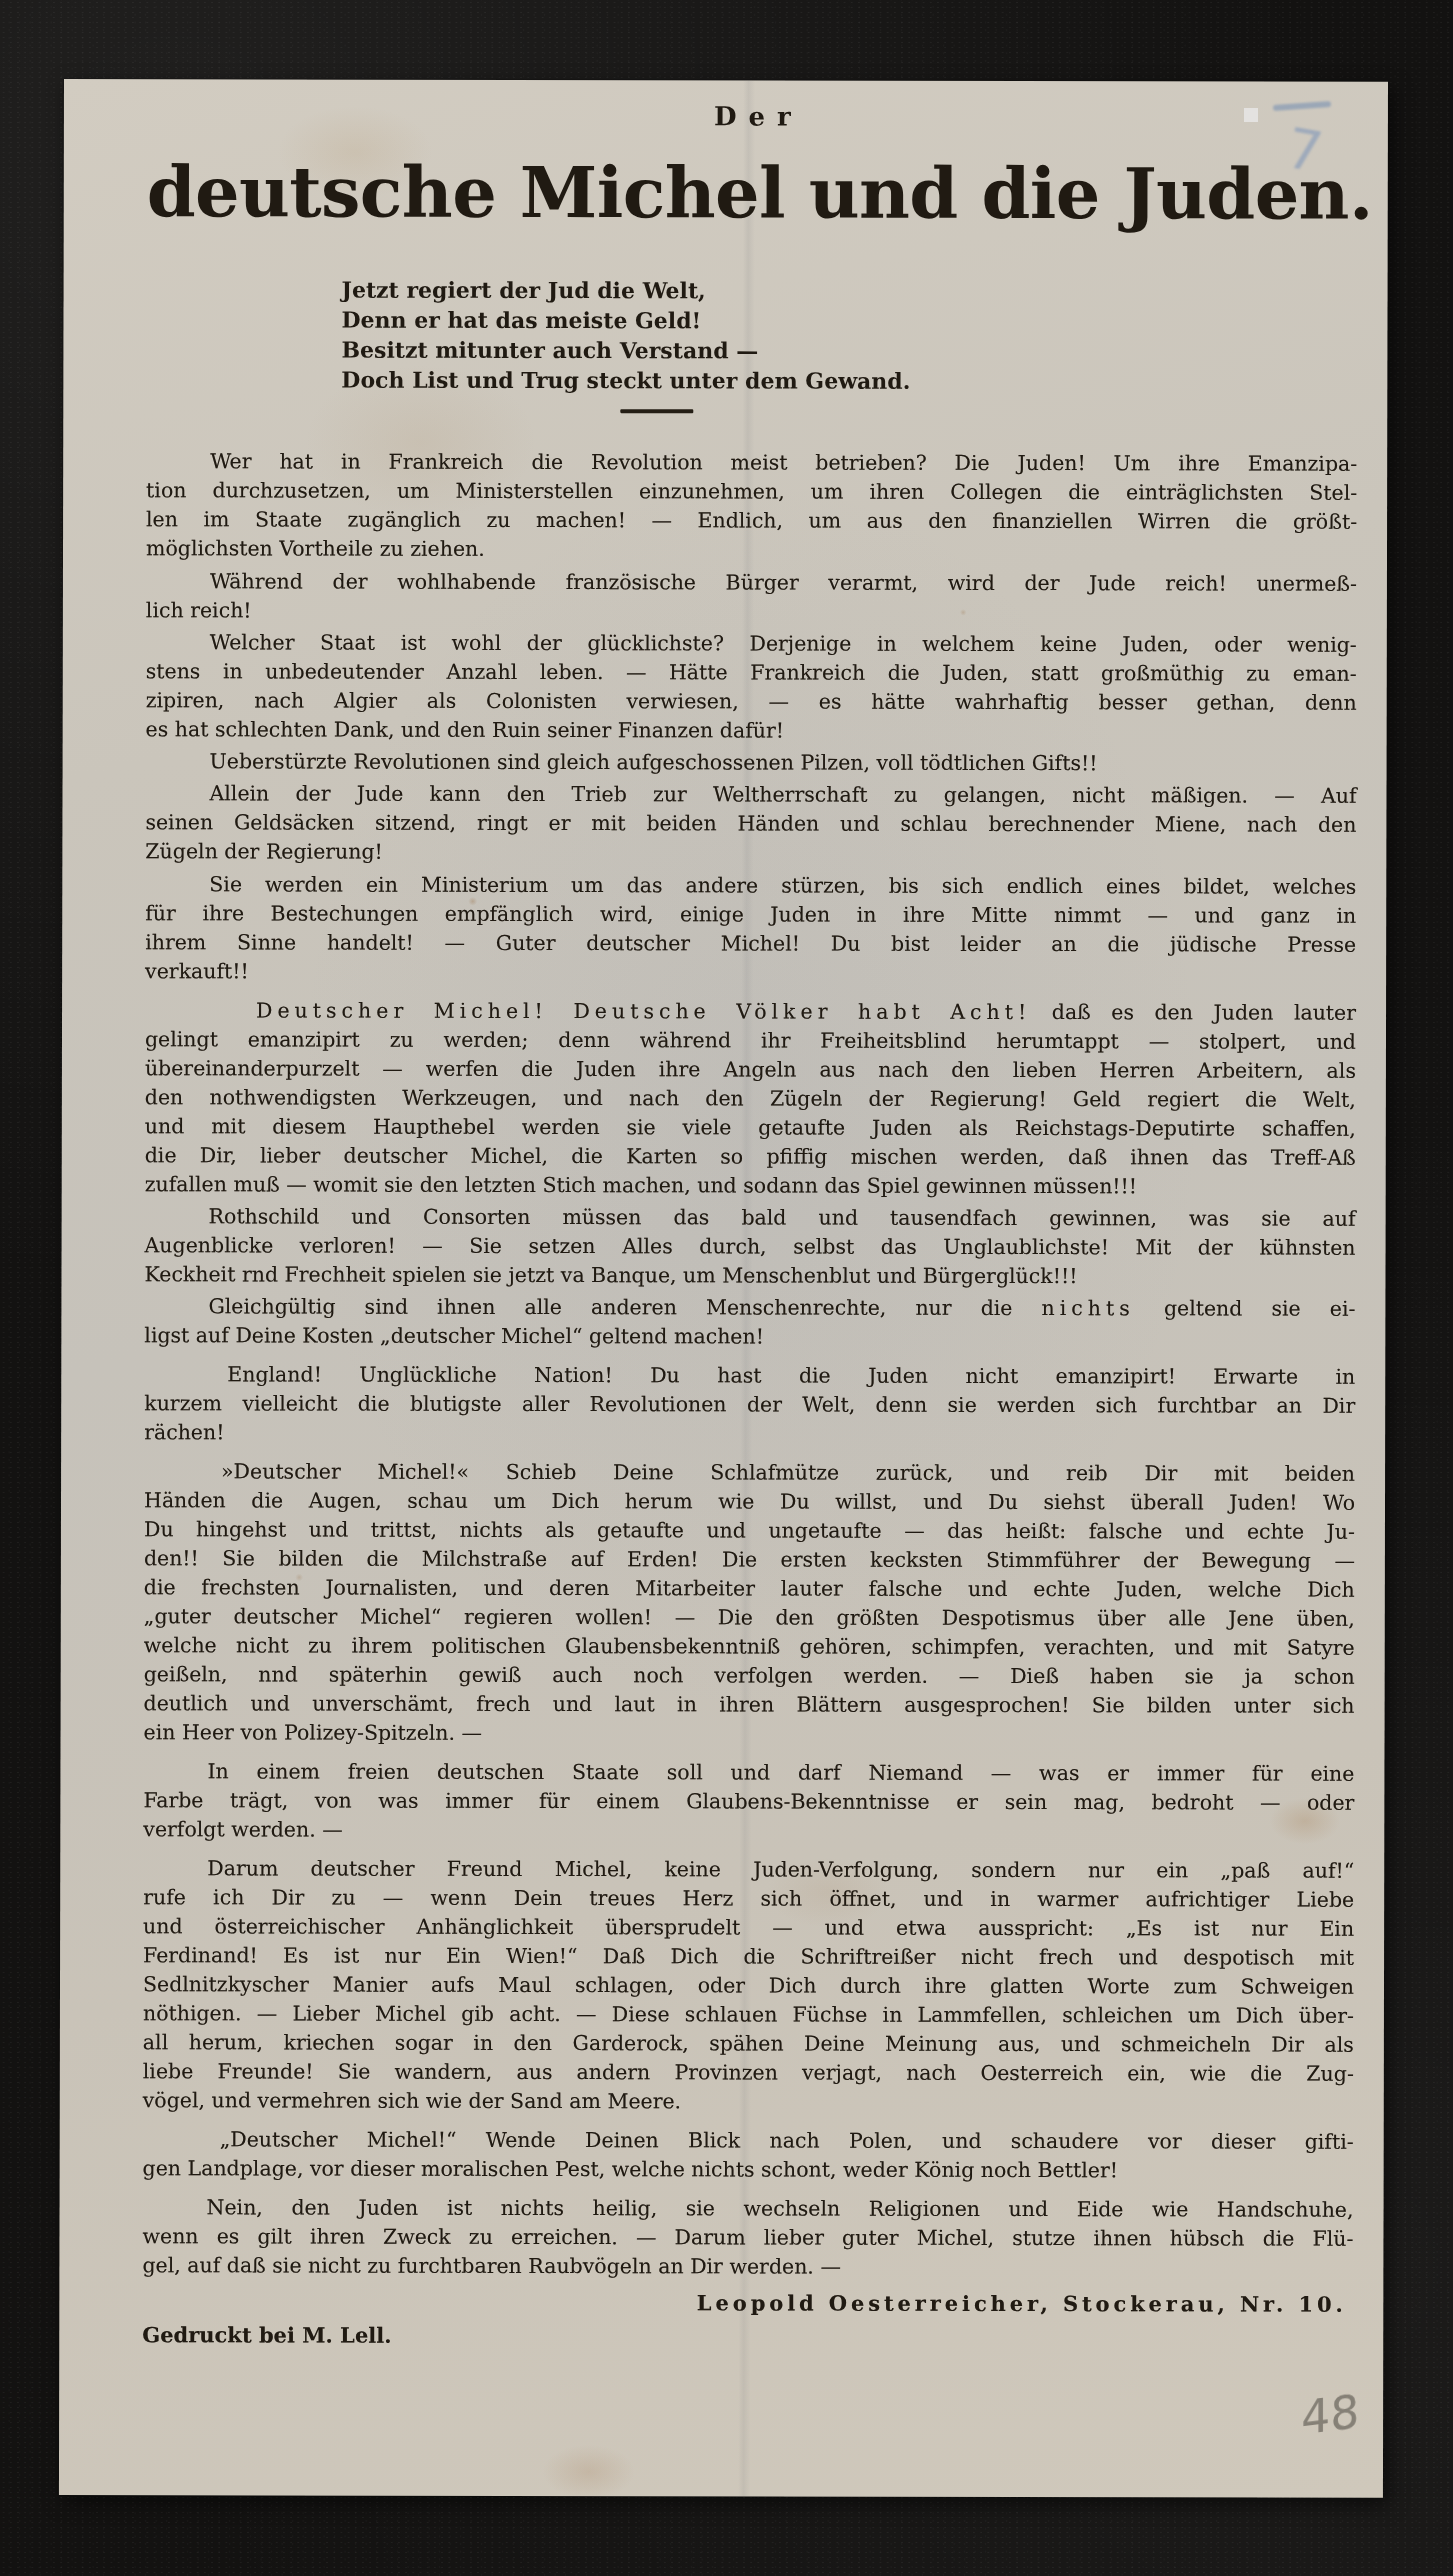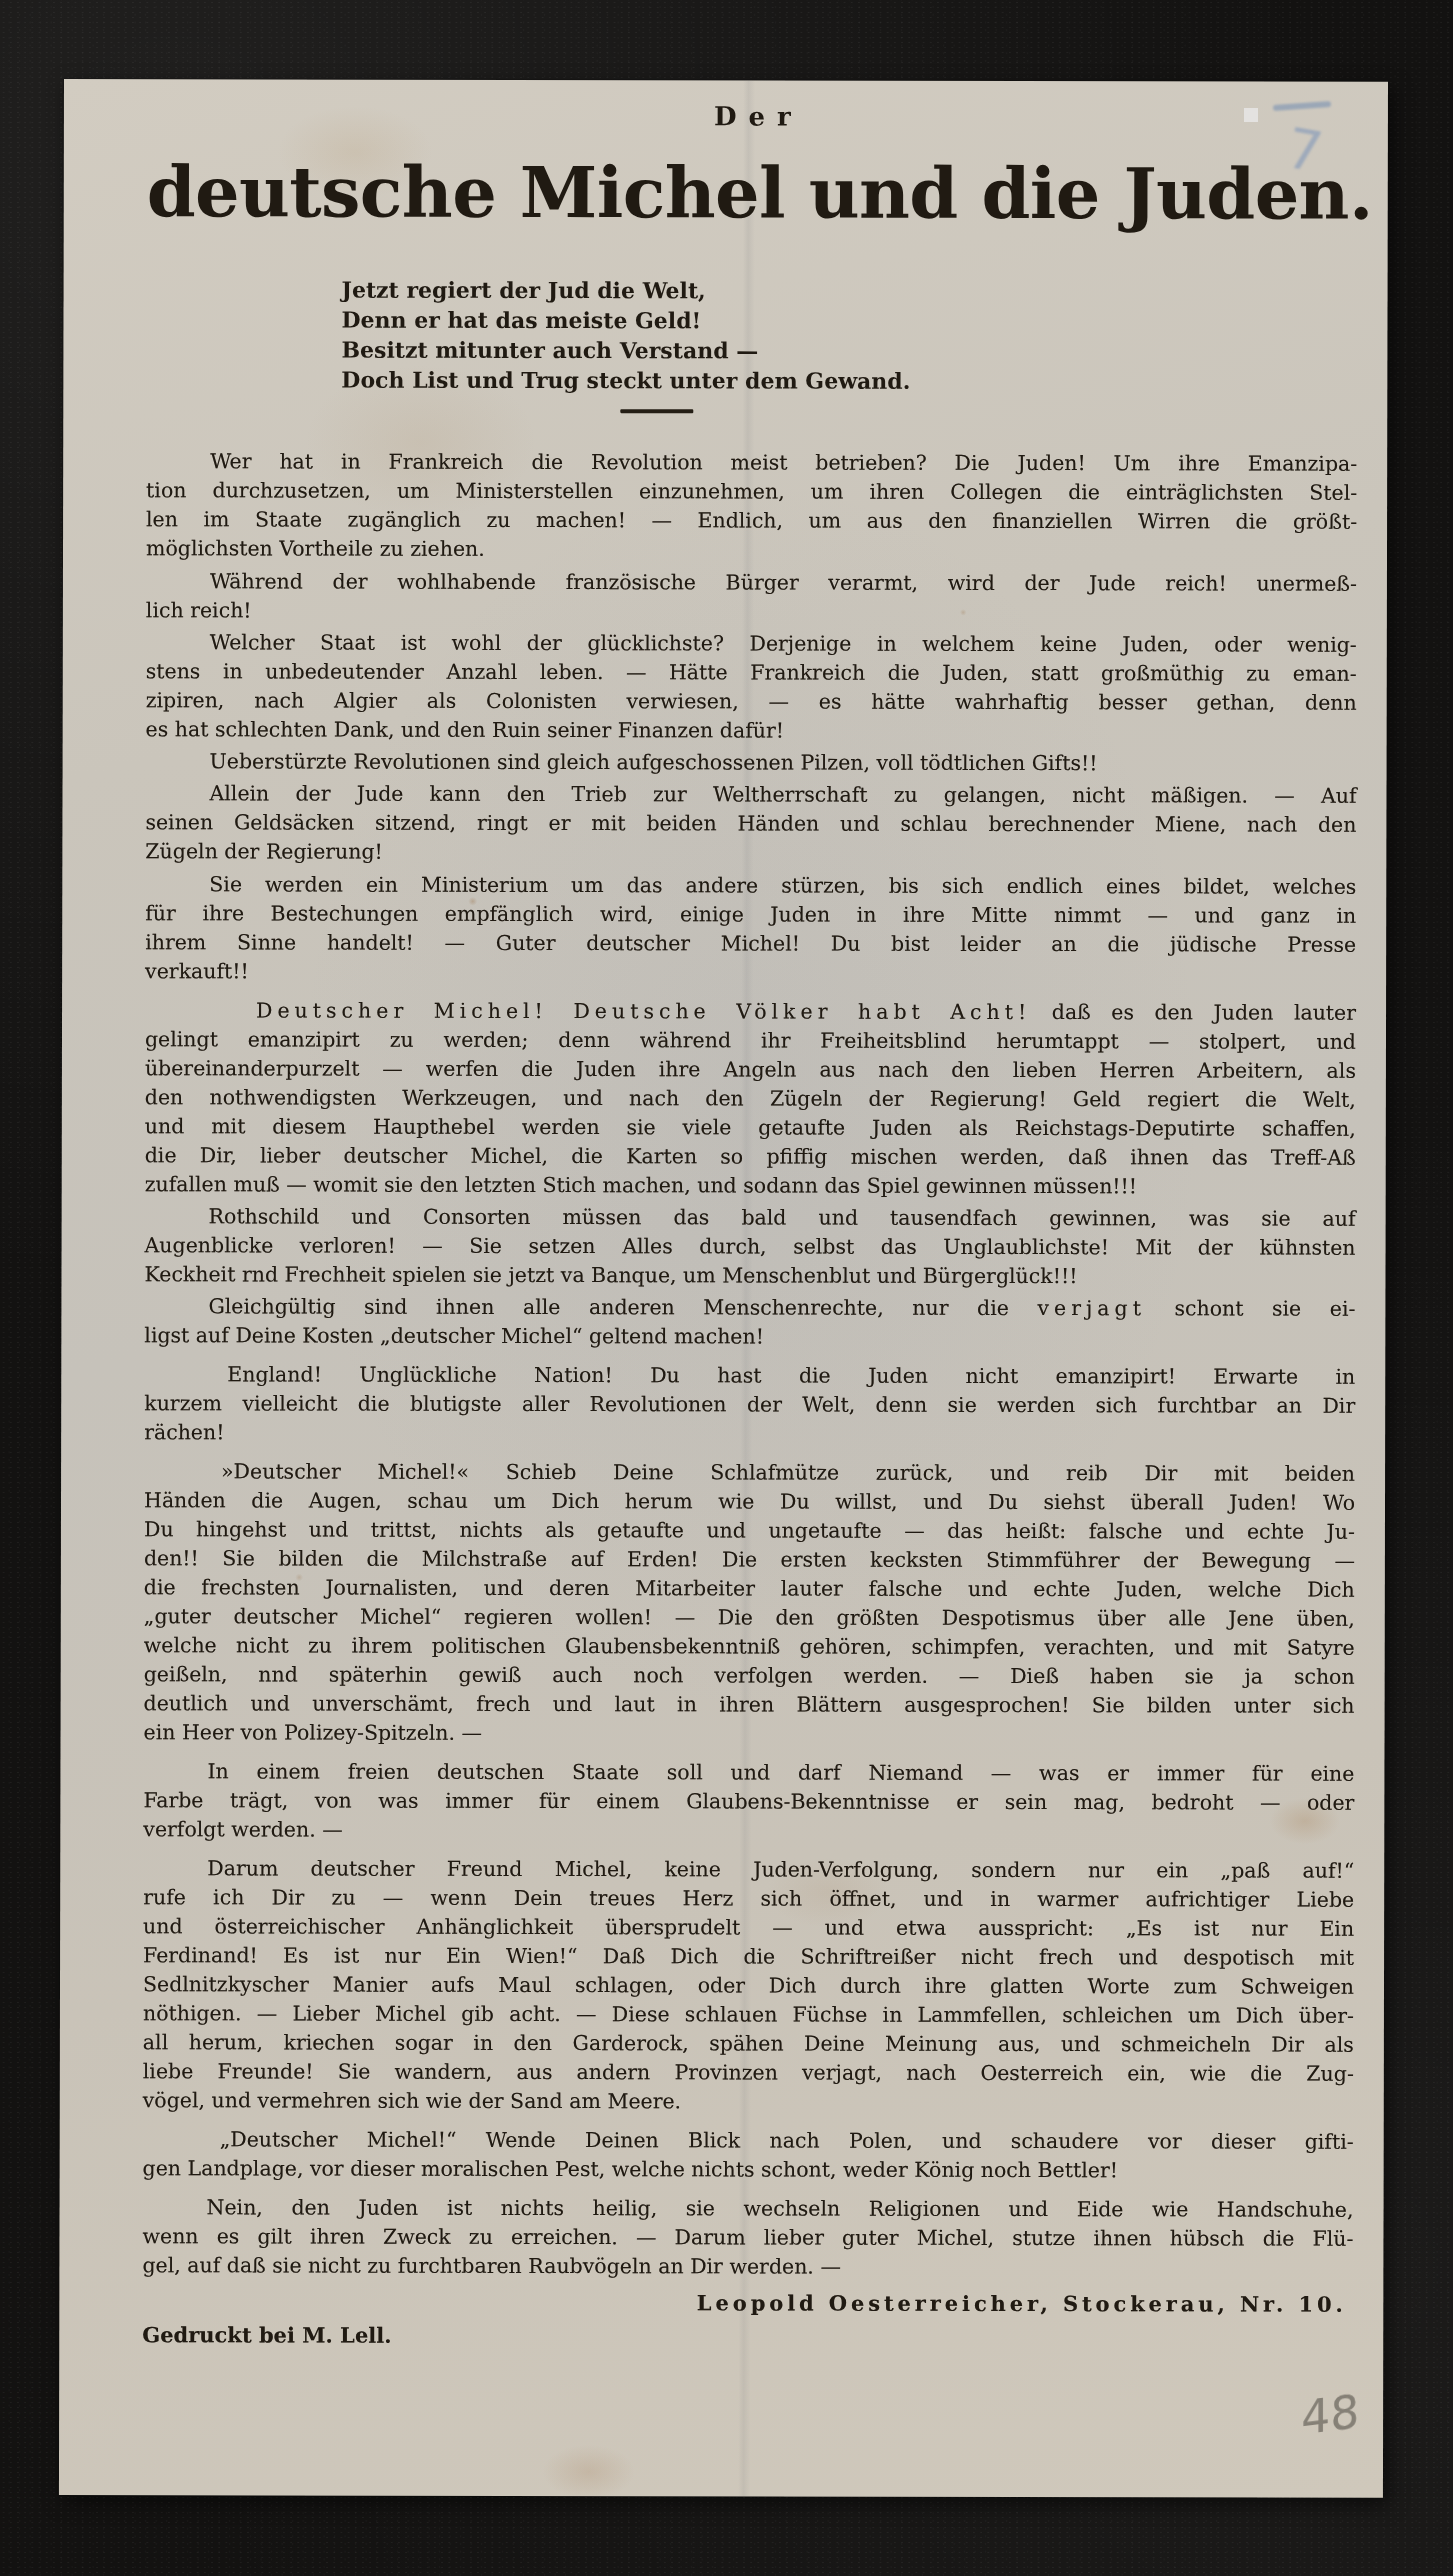--- a/index.html
+++ b/index.html
@@ -144,21 +144,21 @@
           <div class="line">und mit diesem Haupthebel werden sie viele getaufte Juden als Reichstags-Deputirte schaffen,</div>
           <div class="line">die Dir, lieber deutscher Michel, die Karten so pfiffig mischen werden, daß ihnen das Treff-Aß</div>
           <div class="line last">zufallen muß — womit sie den letzten Stich machen, und sodann das Spiel gewinnen müssen!!!</div>
         </div>
         <div class="para">
           <div class="line" style="text-indent: 64px;">Rothschild und Consorten müssen das bald und tausendfach gewinnen, was sie auf</div>
           <div class="line">Augenblicke verloren! — Sie setzen Alles durch, selbst das Unglaublichste! Mit der kühnsten</div>
           <div class="line last">Keckheit rnd Frechheit spielen sie jetzt va Banque, um Menschenblut und Bürgerglück!!!</div>
         </div>
         <div class="para">
-          <div class="line" style="text-indent: 64px;"><span>Gleichgültig sind ihnen alle anderen Menschenrechte, nur die </span><span class="sp">verjagt</span><span> schont sie ei-</span></div>
+          <div class="line" style="text-indent: 64px;"><span>Gleichgültig sind ihnen alle anderen Menschenrechte, nur die </span><span class="sp">nichts</span><span> geltend sie ei-</span></div>
           <div class="line last">ligst auf Deine Kosten „deutscher Michel“ geltend machen!</div>
         </div>
         <div class="para gap">
           <div class="line" style="text-indent: 83px;">England! Unglückliche Nation! Du hast die Juden nicht emanzipirt! Erwarte in</div>
           <div class="line">kurzem vielleicht die blutigste aller Revolutionen der Welt, denn sie werden sich furchtbar an Dir</div>
           <div class="line last">rächen!</div>
         </div>
         <div class="para gap">
           <div class="line" style="text-indent: 77px;">»Deutscher Michel!« Schieb Deine Schlafmütze zurück, und reib Dir mit beiden</div>
           <div class="line">Händen die Augen, schau um Dich herum wie Du willst, und Du siehst überall Juden! Wo</div>

